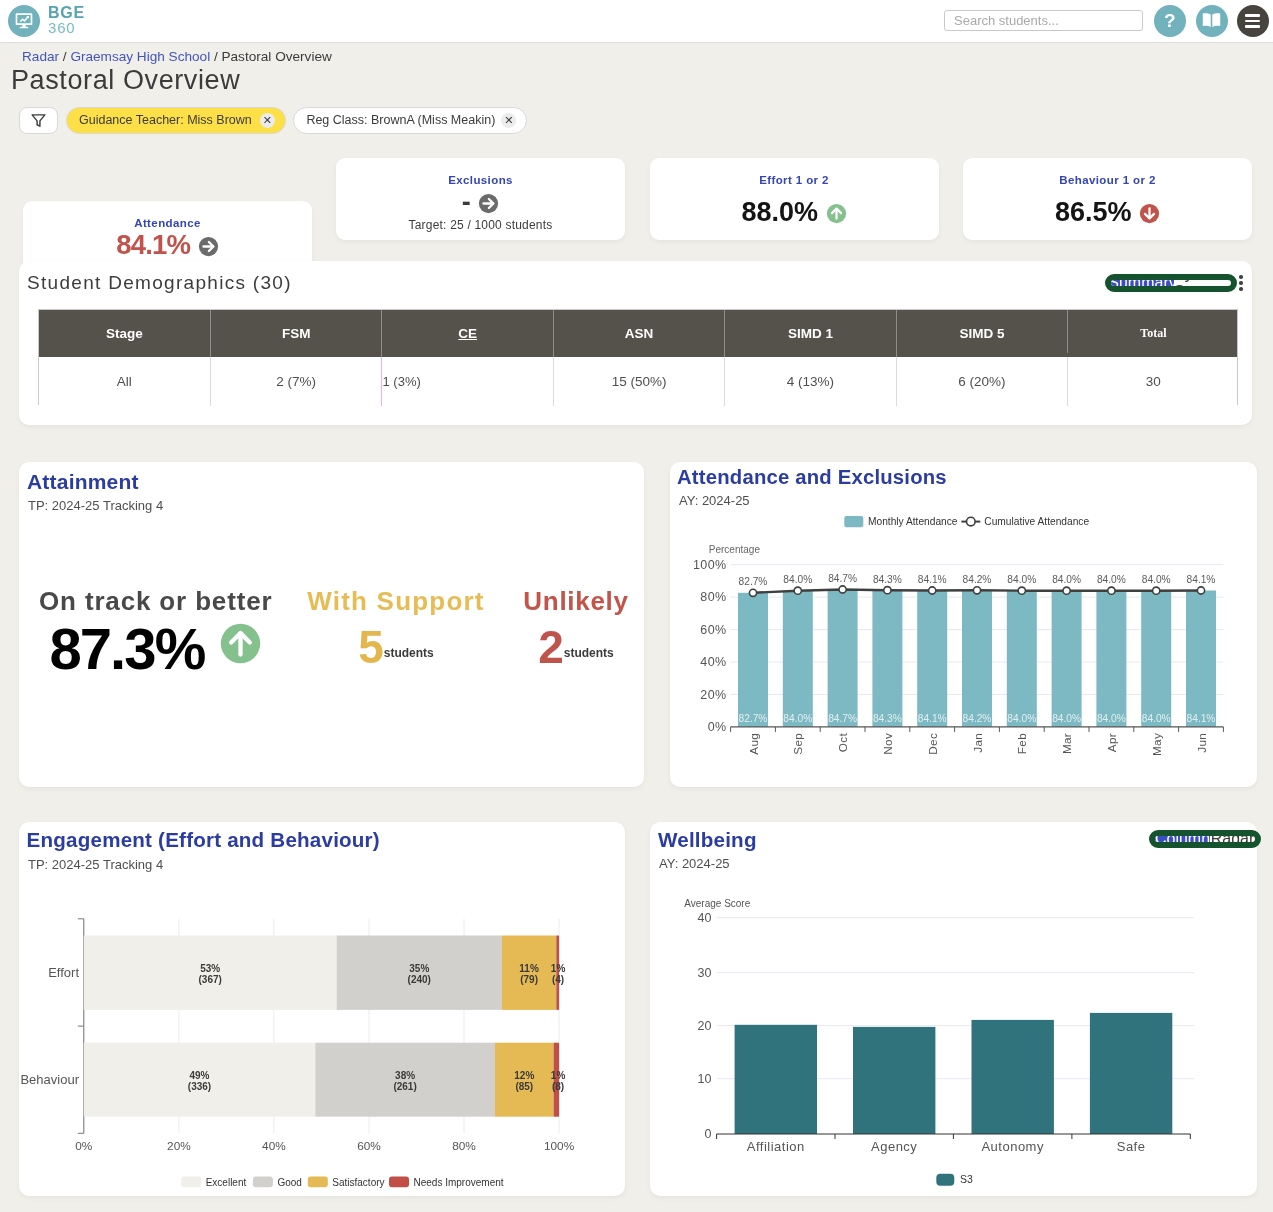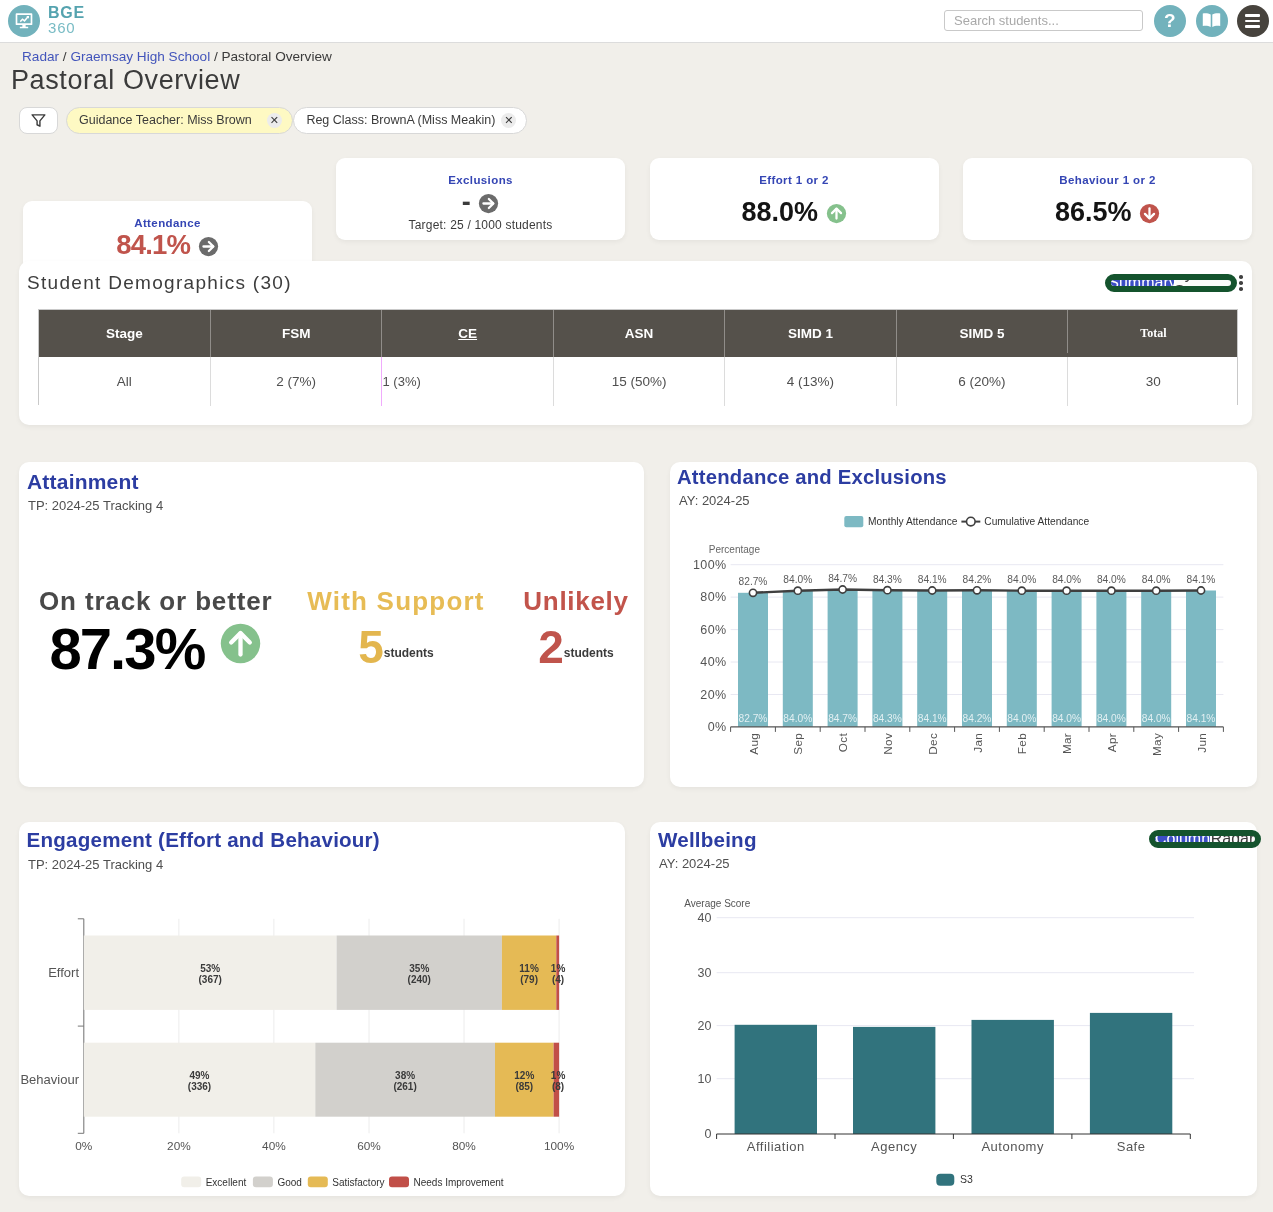--- a/index.html
+++ b/index.html
@@ -40,21 +40,21 @@
 </div>
 <div style="position:absolute;left:22px;top:48.5px;font-size:13.6px;color:#3b3b3b;">
   <a style="color:#4355bb;text-decoration:none;">Radar</a> / <a style="color:#4355bb;text-decoration:none;">Graemsay High School</a> / Pastoral Overview
 </div>
 <div style="position:absolute;left:11px;top:64.5px;font-size:27px;color:#3b3b3b;letter-spacing:0.6px;">Pastoral Overview</div>
 <div style="position:absolute;left:18.6px;top:107px;width:39px;height:26.5px;background:#fff;border:1px solid #d8d8d8;border-radius:8px;display:flex;align-items:center;justify-content:center;">
       <svg width="17" height="17" viewBox="0 0 24 24">
         <path fill="none" stroke="#3b3b3b" stroke-width="2" stroke-linejoin="round" d="M3 4h18l-7 8.5V20l-4-2v-5.5z"></path>
       </svg>
     </div>
-<div style="position:absolute;left:66px;top:107px;height:26.5px;background:#fef9c3;border:1px solid #d8d8d8;border-radius:13.5px;display:flex;align-items:center;padding:0 10px 0 12px;gap:15px;">
+<div style="position:absolute;left:66px;top:107px;height:26.5px;background:#fde047;border:1px solid #d8d8d8;border-radius:13.5px;display:flex;align-items:center;padding:0 10px 0 12px;gap:8px;">
   <span style="font-size:12.5px;color:#3b3b3b;">Guidance Teacher: Miss Brown</span>
   <span style="width:15px;height:15px;border-radius:50%;background:#ececec;color:#3b3b3b;font-size:11px;display:flex;align-items:center;justify-content:center;">✕</span>
 </div>
 <div style="position:absolute;left:293.4px;top:107px;height:26.5px;background:#fff;border:1px solid #d8d8d8;border-radius:13.5px;display:flex;align-items:center;padding:0 10px 0 12px;gap:6px;">
   <span style="font-size:12.5px;color:#3b3b3b;">Reg Class: BrownA (Miss Meakin)</span>
   <span style="width:15px;height:15px;border-radius:50%;background:#ececec;color:#3b3b3b;font-size:11px;display:flex;align-items:center;justify-content:center;">✕</span>
 </div>
     <div class="kpi" style="left:23px;margin-top:43px;">
       <div class="kpilab">Attendance</div>
       <div class="kpinum" style="top:30px;"><span style="color:#c0544c;font-size:27.5px;letter-spacing:-0.8px;">84.1%</span> <svg width="21" height="21" viewBox="0 0 24 24" style="vertical-align:middle;">

